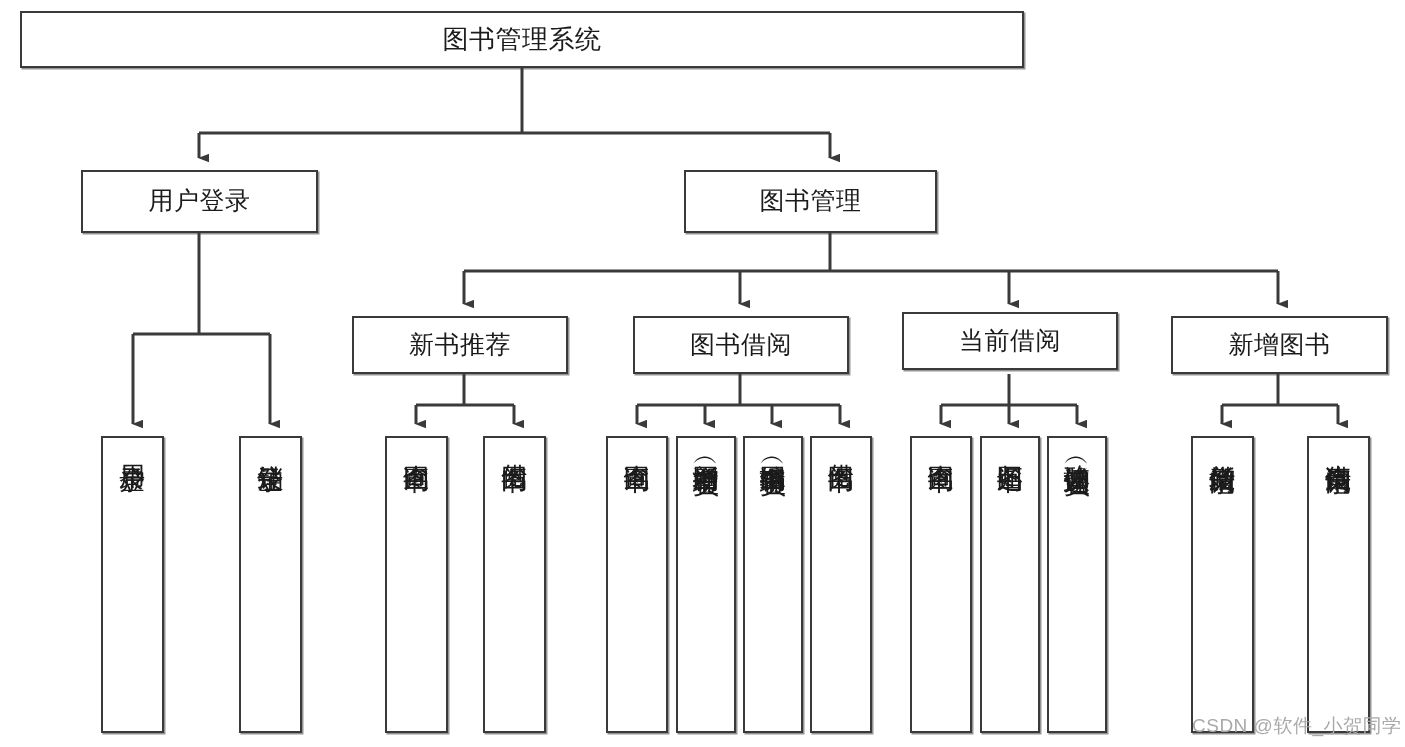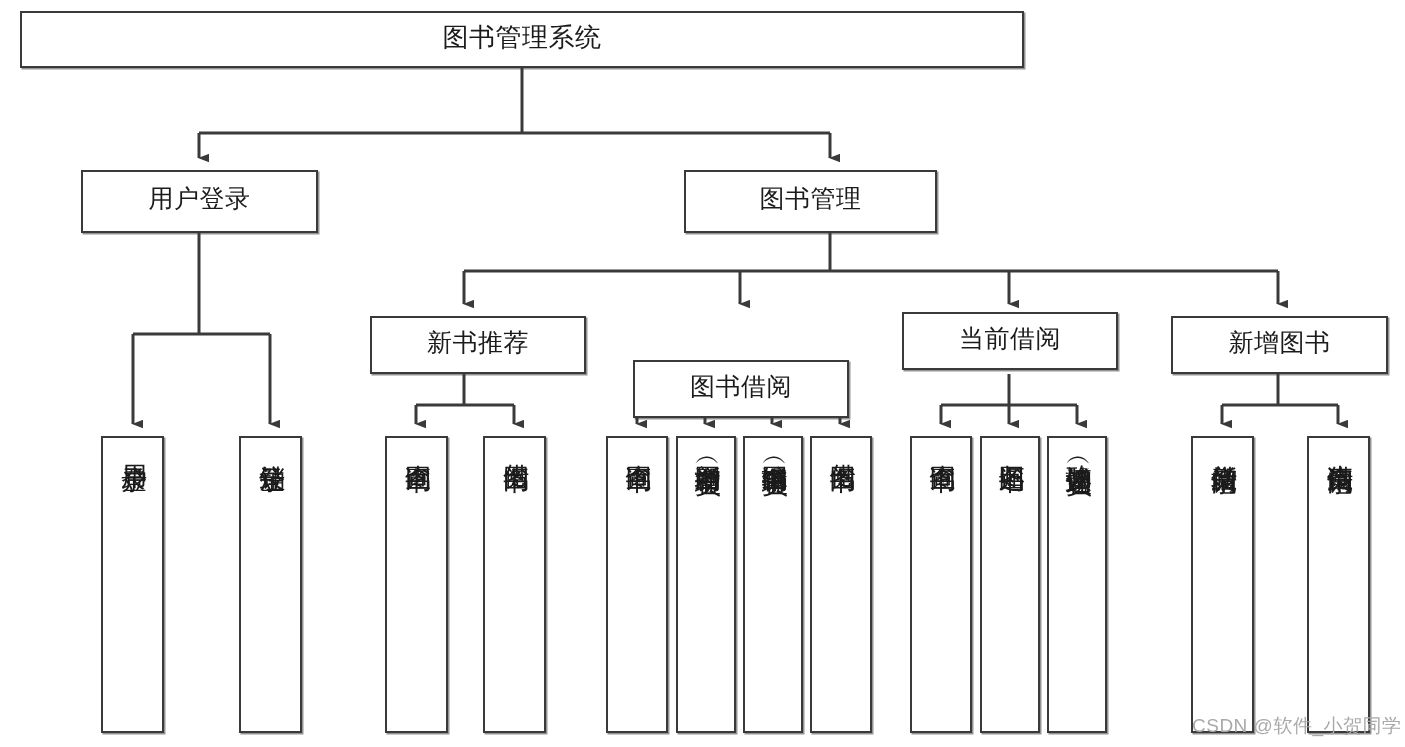--- a/index.html
+++ b/index.html
@@ -35,21 +35,20 @@
     display: flex;
     align-items: center;
     justify-content: center;
     color: #1b1b1b;
   }
   .node .label {
     display: block;
     text-align: center;
     line-height: 1.15;
     white-space: pre;
-    font-family: Liberation Mono, monospace;
   }
   
   .node.horiz .label {
     font-size: 25px;
     letter-spacing: 0.5px;
   }
   .node.root .label {
     font-size: 26px;
   }
   
@@ -135,24 +134,24 @@
     <span class="label">图书管理系统</span>
   </div>
 
   <div class="node horiz" style="left:81px; top:170px; width:237px; height:63px;">
     <span class="label">用户登录</span>
   </div>
   <div class="node horiz" style="left:684px; top:170px; width:253px; height:63px;">
     <span class="label">图书管理</span>
   </div>
 
-  <div class="node horiz" style="left:370px; top:316px; width:216px; height:58px;">
+  <div class="node horiz" style="left:352px; top:316px; width:216px; height:58px;">
     <span class="label">新书推荐</span>
   </div>
-  <div class="node horiz" style="left:633px; top:316px; width:216px; height:58px;margin-top:44px;">
+  <div class="node horiz" style="left:633px; top:316px; width:216px; height:58px;">
     <span class="label">图书借阅</span>
   </div>
   <div class="node horiz" style="left:902px; top:312px; width:216px; height:58px;">
     <span class="label">当前借阅</span>
   </div>
   <div class="node horiz" style="left:1171px; top:316px; width:217px; height:58px;">
     <span class="label">新增图书</span>
   </div>
 
   <div class="node vert" style="left:101px; top:436px; width:63px; height:297px;">

